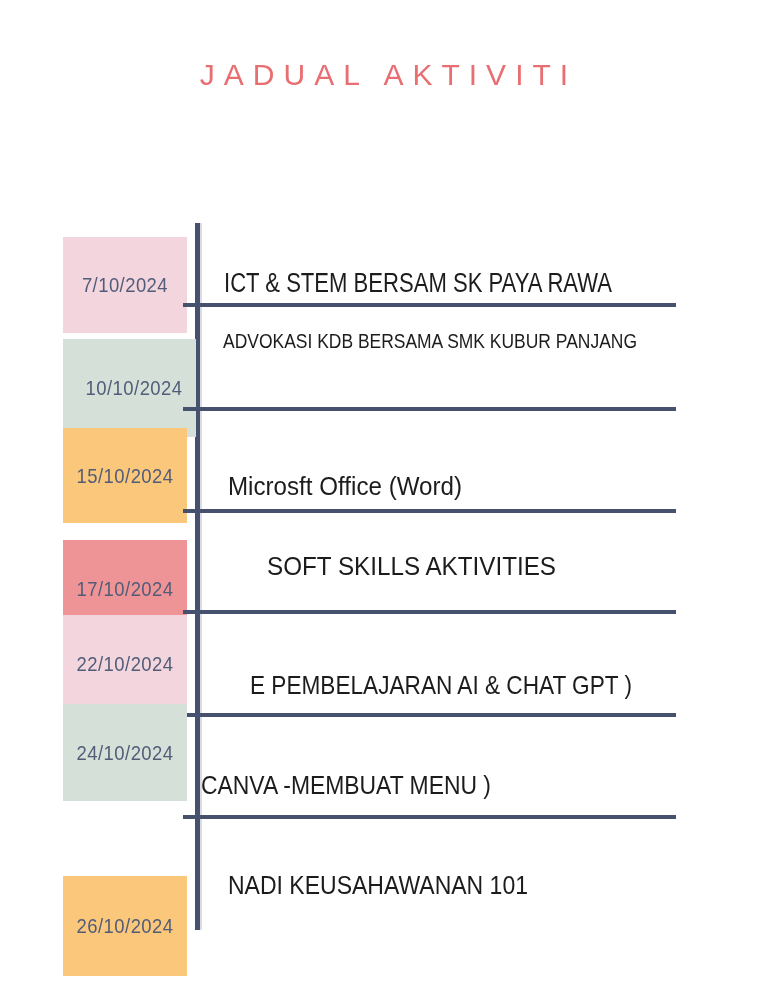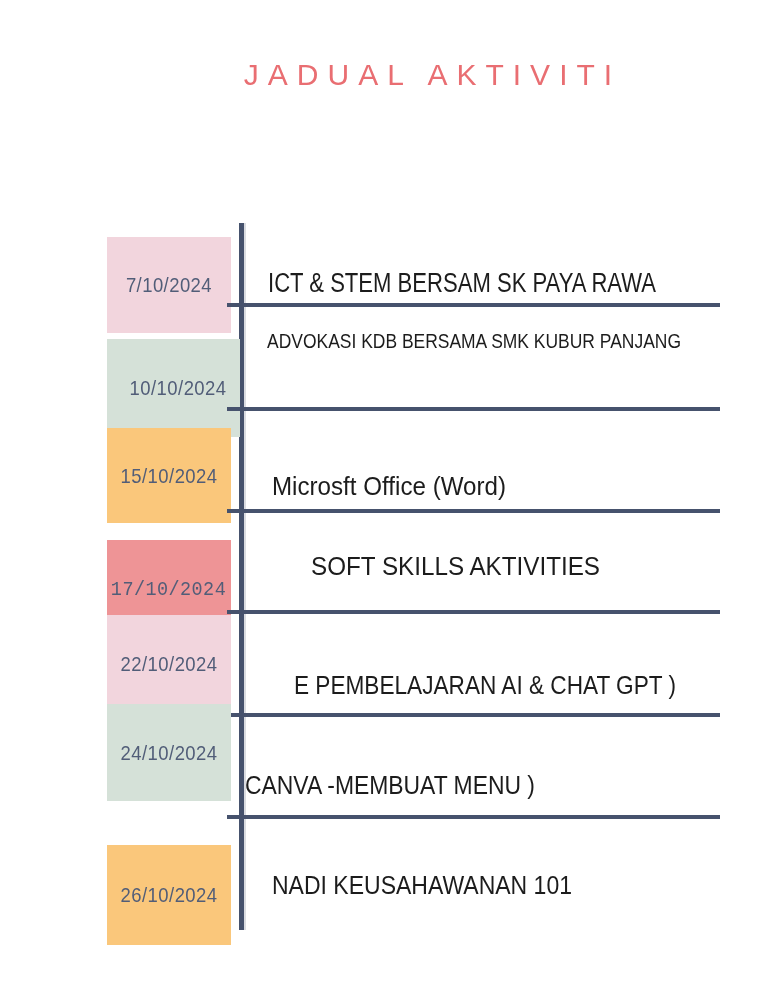--- a/index.html
+++ b/index.html
@@ -7,21 +7,20 @@
     padding: 0;
     background: #ffffff;
     font-family: "Liberation Sans", "DejaVu Sans", sans-serif;
   }
   .page {
     position: relative;
     width: 676px;
     height: 994px;
     background: #ffffff;
     overflow: hidden;
-    margin-left: 44px;
   }
   
   .title-line {
     position: absolute;
     left: 0;
     width: 768px;
     text-align: center;
     color: var(--accent, #E96E72);
     font-weight: 300;
     font-size: 30px;
@@ -52,21 +51,21 @@
     position: absolute;
     left: 63px;
     width: 124px;
     display: flex;
     align-items: center;
     justify-content: center;
   }
   .tone-pink   { background: var(--c-pink,   #F2D5DD); }
   .tone-green  { background: var(--c-green,  #D5E1D8); }
   .tone-orange { background: var(--c-orange, #FAC77B); }
-  .tone-red    { background: var(--c-red,    #EE9496); font-family: Liberation Mono, monospace; }
+  .tone-red    { background: var(--c-red,    #EE9496); }
   .date-label {
     color: var(--date-ink, #515D78);
     font-size: 21px;
     letter-spacing: 0.5px;
     transform: scaleX(0.88);
     white-space: nowrap;
   }
   .activity-label {
     position: absolute;
     color: var(--text-ink, #1C1C1C);
@@ -107,19 +106,19 @@
         <div class="date-box tone-pink" style="top: 615px; height: 97px;">
           <span class="date-label">22/10/2024</span>
         </div>
         <div class="activity-label" style="left: 250px; top: 670px; font-size: 26px; transform: scaleX(0.869695);">E PEMBELAJARAN AI &amp; CHAT GPT )</div>
         <div class="connector" style="top: 713px;"></div>
         <div class="date-box tone-green" style="top: 704px; height: 97px;">
           <span class="date-label">24/10/2024</span>
         </div>
         <div class="activity-label" style="left: 201px; top: 770px; font-size: 26px; transform: scaleX(0.880497);">CANVA -MEMBUAT MENU )</div>
         <div class="connector" style="top: 815px;"></div>
-        <div class="date-box tone-orange" style="top: 845px; height: 100px;">
+        <div class="date-box tone-orange" style="top: 876px; height: 100px;">
           <span class="date-label">26/10/2024</span>
         </div>
         <div class="activity-label" style="left: 228px; top: 870px; font-size: 26px; transform: scaleX(0.884793);">NADI KEUSAHAWANAN 101</div>
       </div>
   </div>
 </div>
 
 </body></html>

